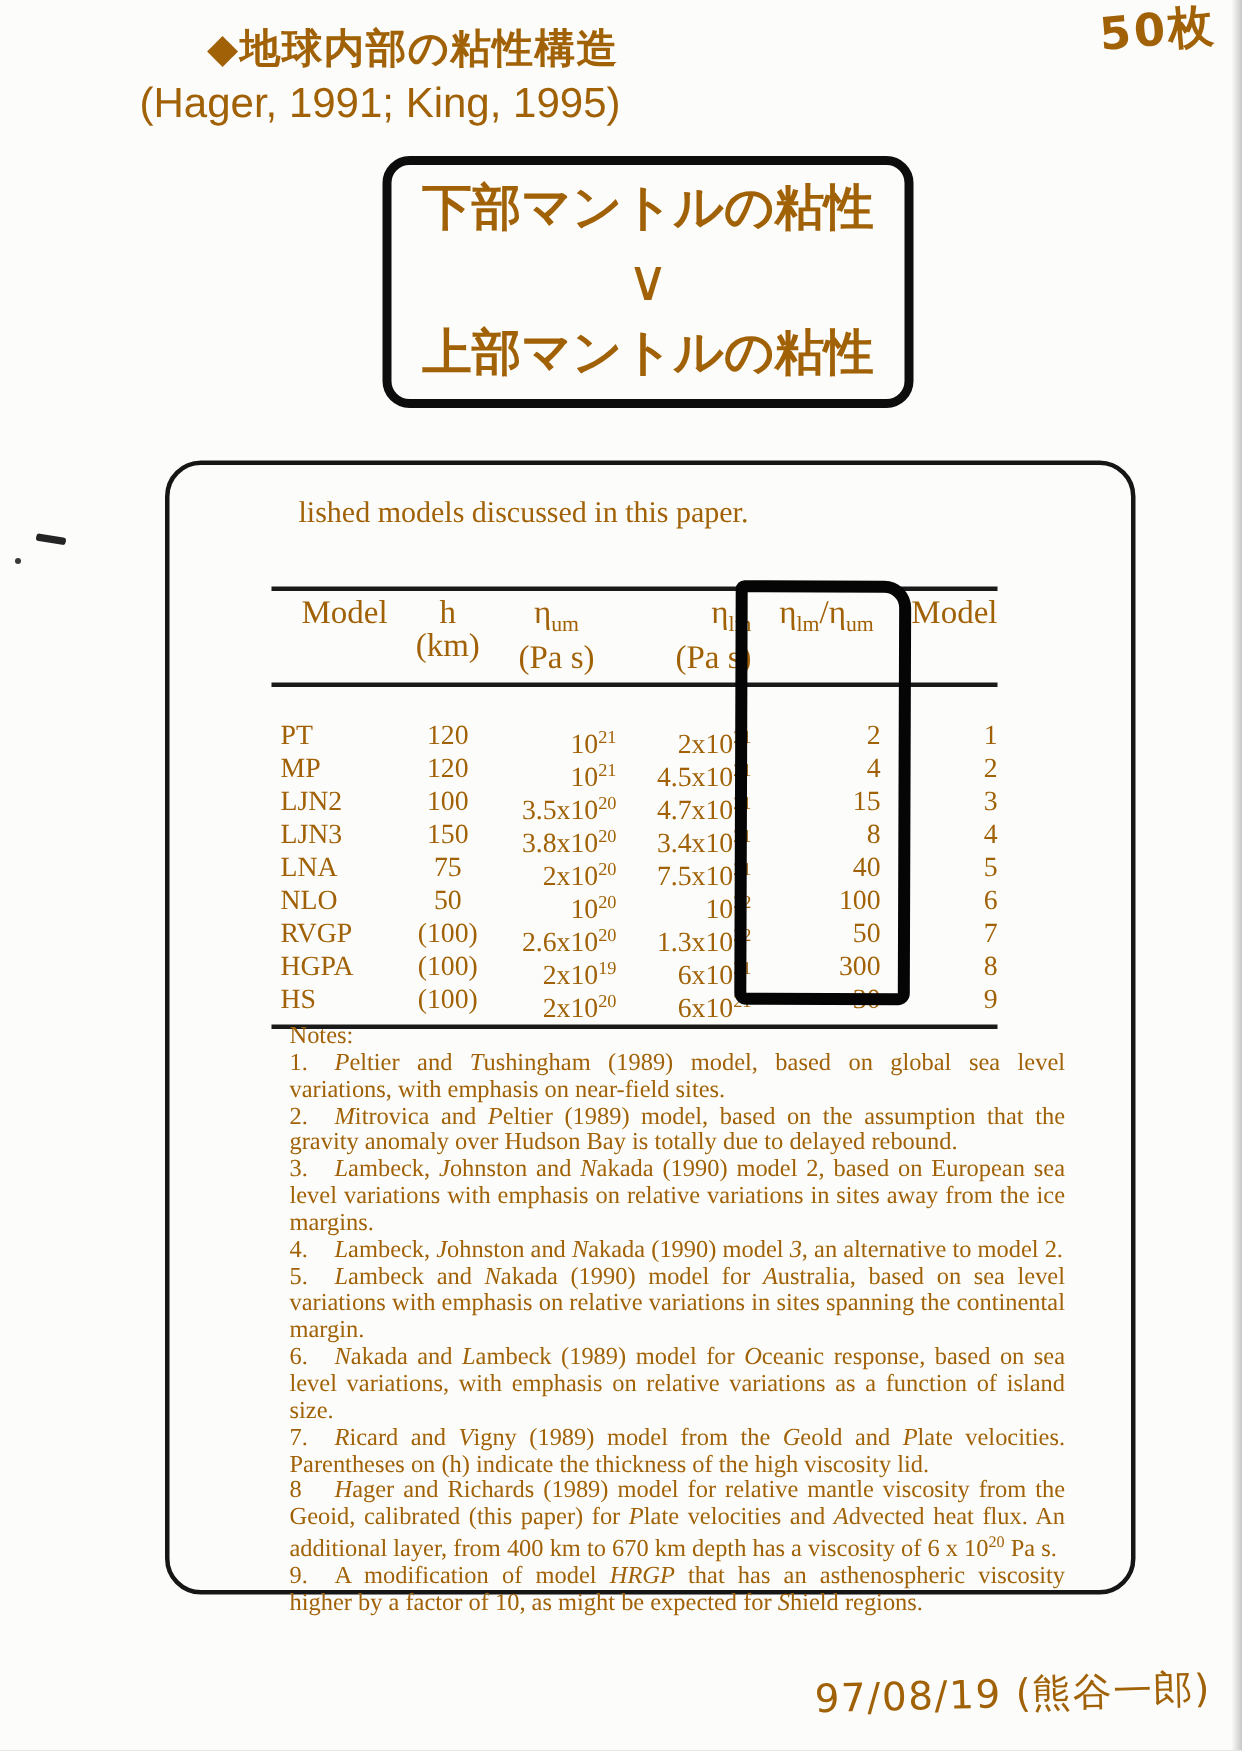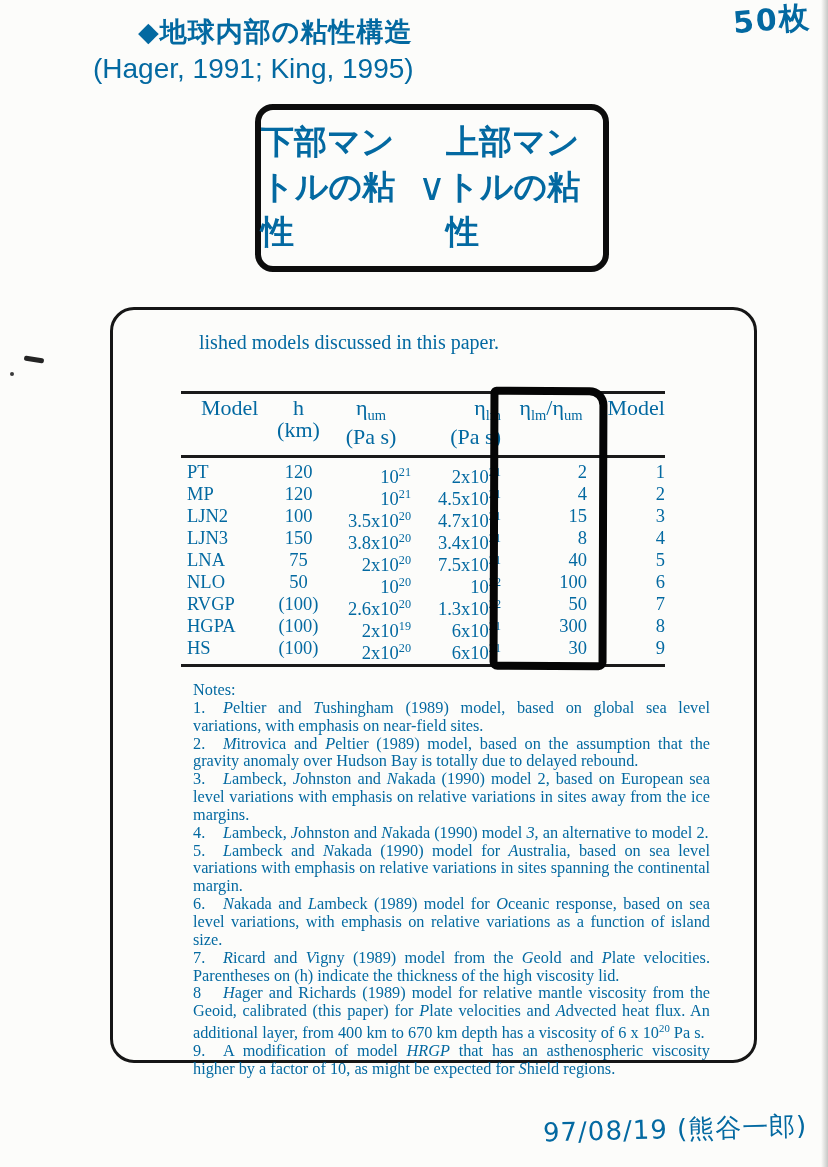--- a/index.html
+++ b/index.html
@@ -1,19 +1,19 @@
 <!DOCTYPE html>
 <html><head>
 <meta charset="utf-8">
 <style>
   * { box-sizing: border-box; }
   html,body { margin:0; padding:0; background:#d8d8d4; }
   .page {
     position:relative; width:828px; height:1167px; margin:0 auto;
-    background:#fcfcfa; color:#0369a1; overflow:hidden;
+    background:#fcfcfa; color:#a16207; overflow:hidden;
     font-family:"Liberation Serif", serif;
   }
   .edge-shade{
     position:absolute; right:0; top:0; width:7px; height:100%;
     background:linear-gradient(to right, rgba(0,0,0,0), rgba(40,40,40,0.25));
   }
   
   .heading{
     position:absolute; left:138px; top:14px;
     font-family:"DejaVu Sans", sans-serif; font-weight:bold;
@@ -30,42 +30,42 @@
   }
   .date-sig{
     position:absolute; left:543px; top:1112px;
     font-family:"DejaVu Sans", sans-serif; font-size:26px;
     transform:rotate(-1.5deg); letter-spacing:1px;
   }
   
   .cmp-box{
     position:absolute; left:255px; top:104px; width:354px; height:168px;
     border:6px solid #0d0d0d; border-radius:18px;
-    display:flex; flex-direction:row; align-items:center; justify-content:space-between;
+    display:flex; flex-direction:column; align-items:center; justify-content:space-between;
     padding:6px 0 8px;
     font-family:"DejaVu Sans", sans-serif; font-weight:bold; font-size:33px;
   }
   .cmp-op{ font-size:38px; font-weight:normal; line-height:1; }
   
   .panel{
     position:absolute; left:110px; top:307px; width:647px; height:756px;
     border:3px solid #161616; border-radius:24px;
   }
   .caption{ position:absolute; left:86px; top:21px; font-size:20px; line-height:23.5px; }
   
   .vtable{
     position:absolute; left:68px; top:81px; width:484px;
     border-top:3px solid #1a1a1a; border-bottom:3px solid #1a1a1a;
   }
   .hrow{
     display:grid; grid-template-columns:85px 65px 80px 92px 102px 60px;
     height:64px; border-bottom:3px solid #1a1a1a; padding-top:3px;
     font-size:22px; line-height:22px;
   }
-  .tbody{ padding:3px 0 5px; }
+  .tbody{ padding:22px 0 5px; }
   .brow{
     display:grid; grid-template-columns:85px 65px 80px 92px 102px 60px;
     height:22px; font-size:18.5px; line-height:22px;
   }
   .c0{ text-align:left; padding-left:6px; }
   .hrow .c0{ padding-left:20px; }
   .c1{ text-align:center; }
   .c2{ text-align:right; }
   .hrow .c2{ text-align:center; }
   .c3{ text-align:right; padding-right:2px; }

